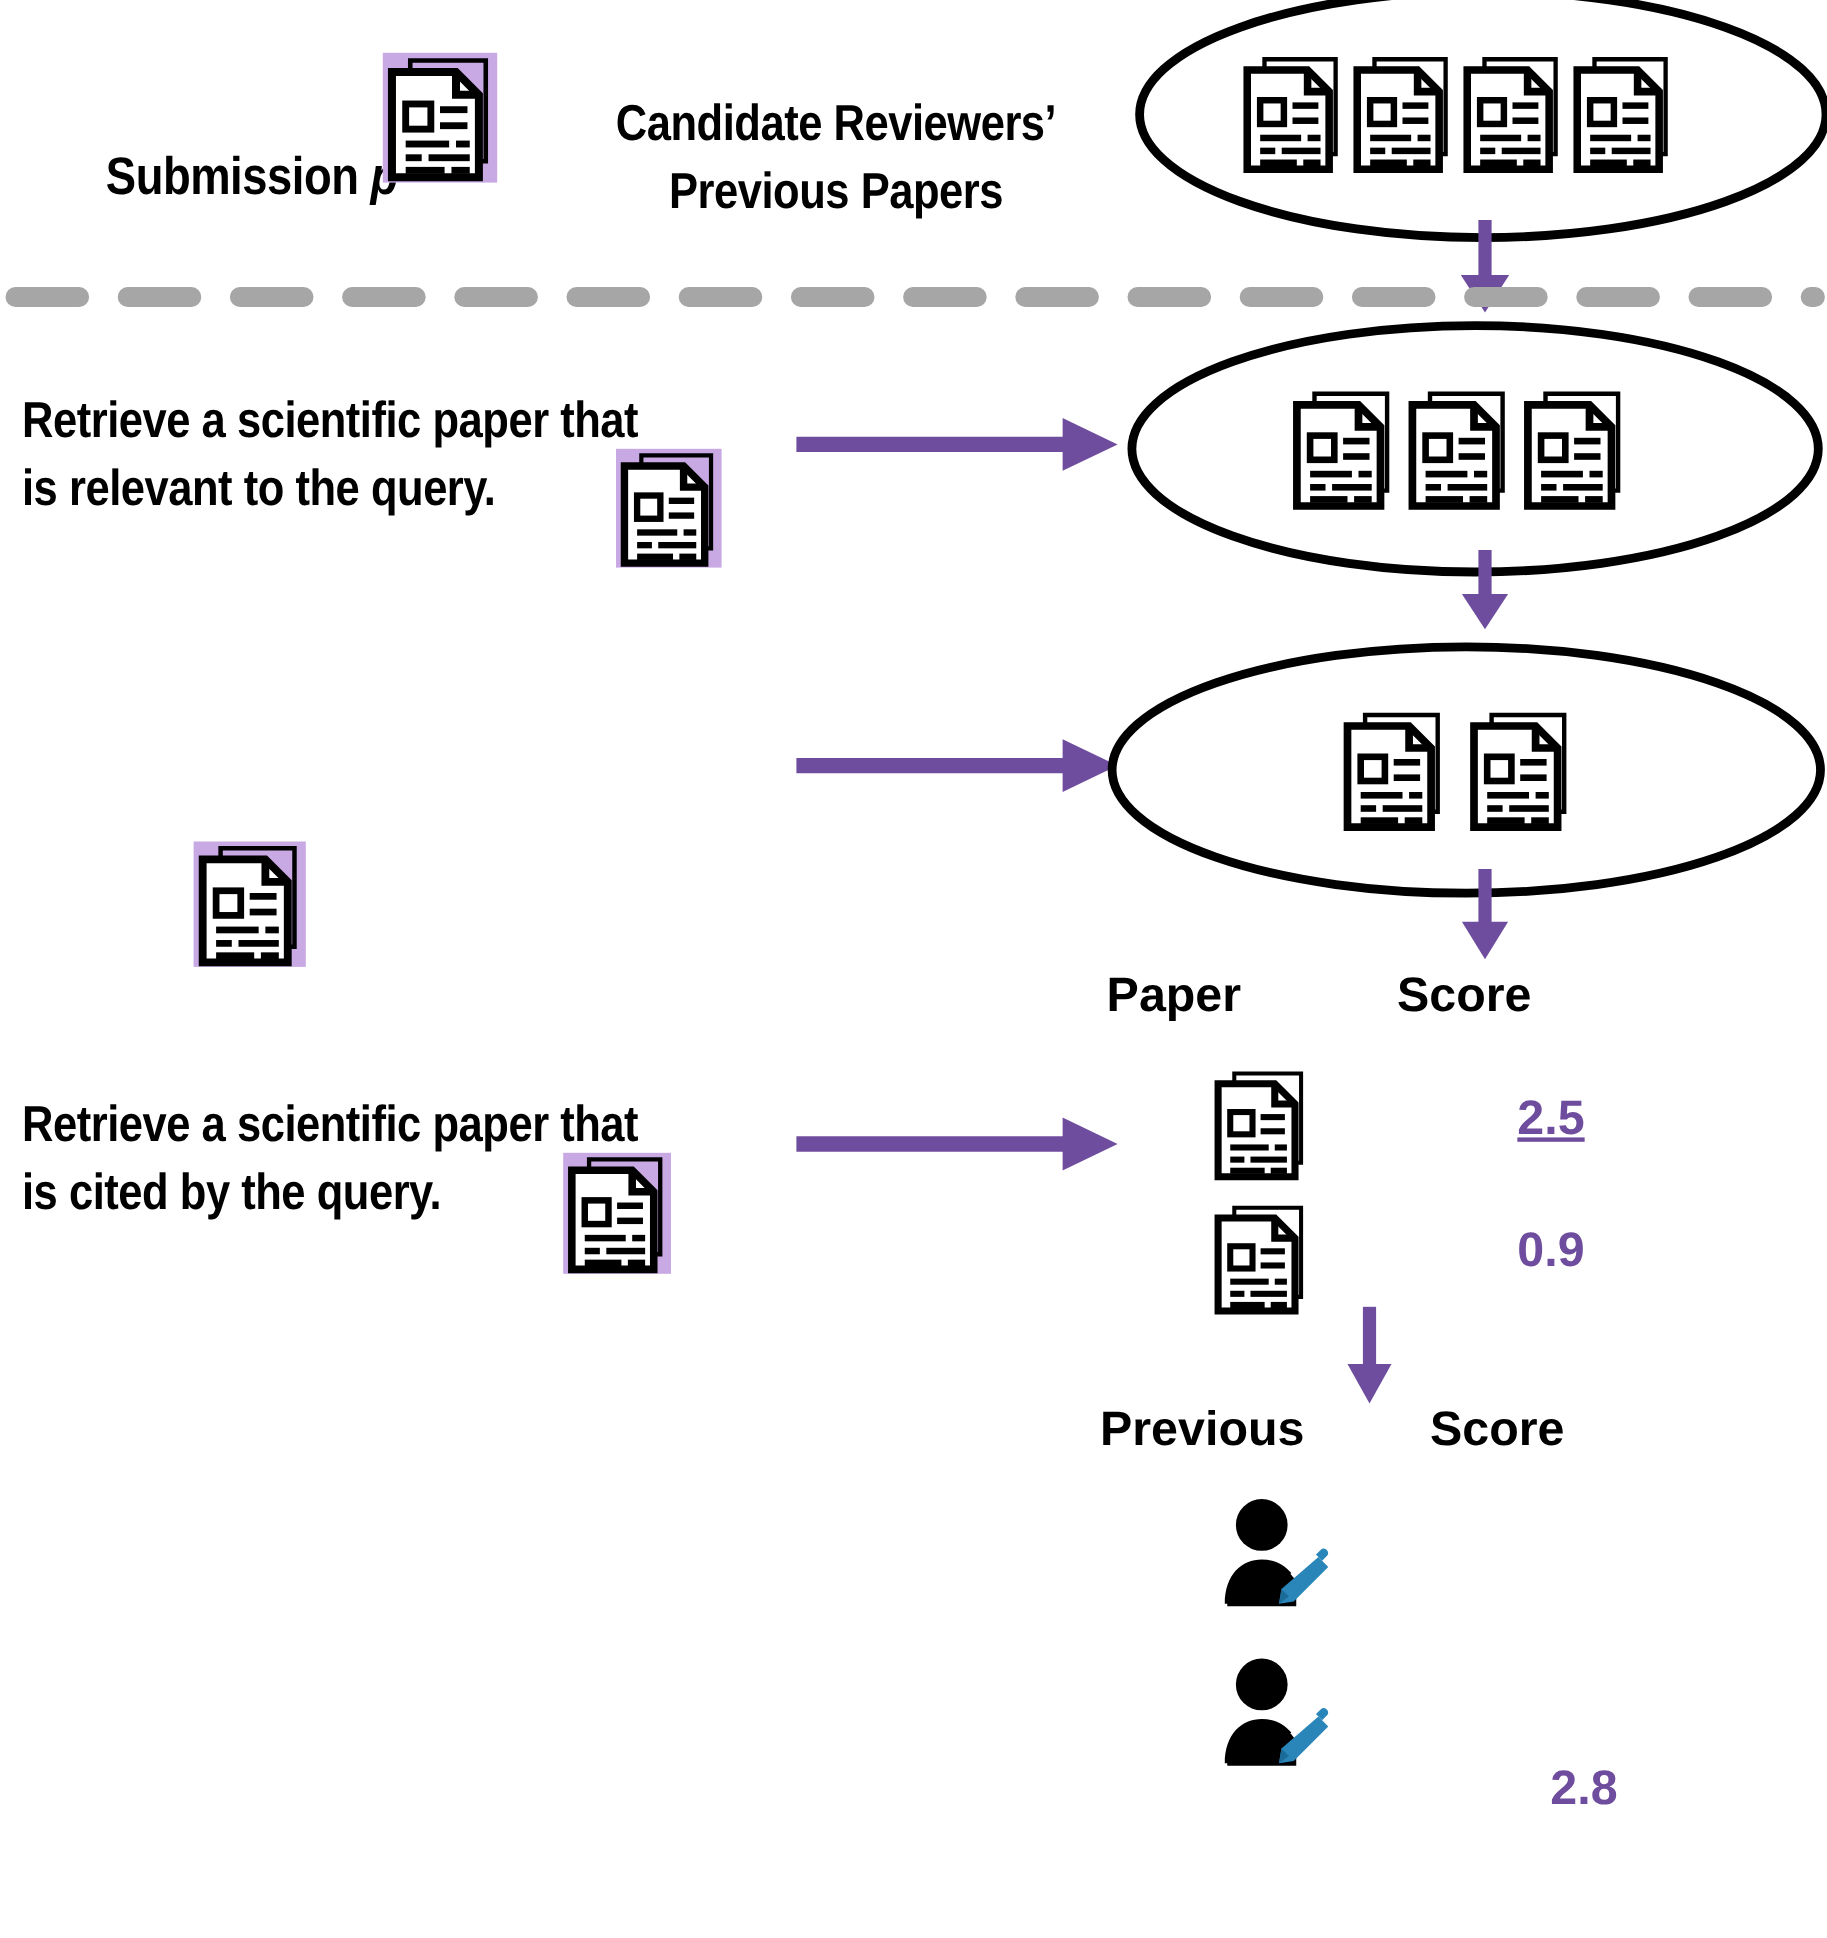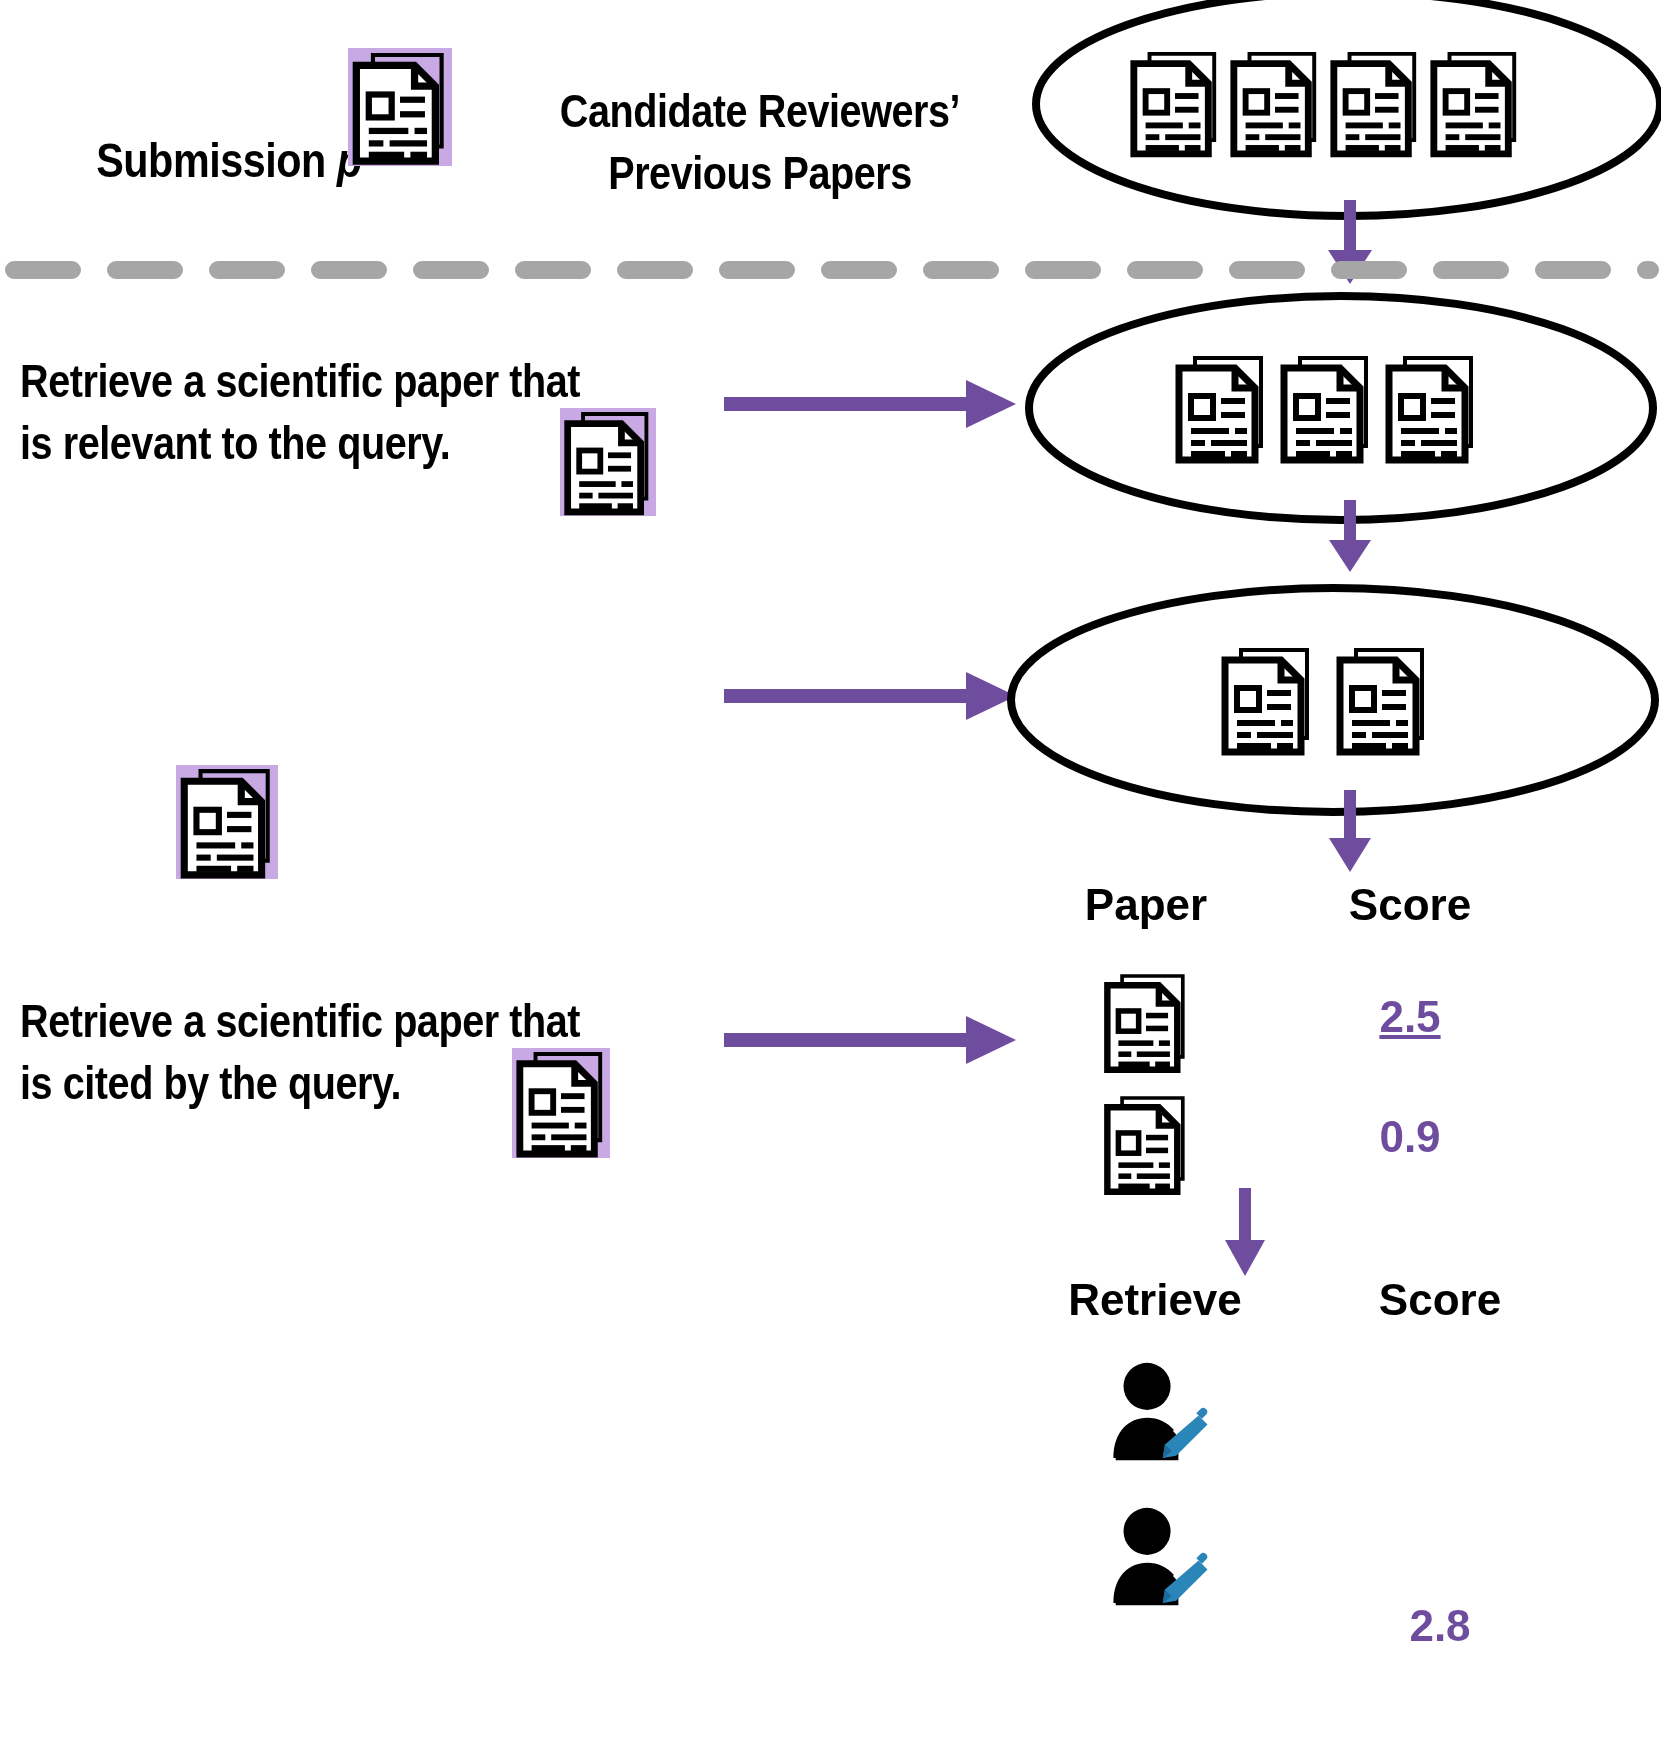--- a/index.html
+++ b/index.html
@@ -41,21 +41,20 @@
     transform: scaleX(0.86);
     transform-origin: center top;
     text-align: center;
     white-space: pre-wrap;
   }
   .col-header {
     font-family: "Liberation Sans", sans-serif;
     font-weight: bold;
     font-size: 44px;
     color: #000000;
-    text-align: center;
     white-space: nowrap;
   }
   .score-val {
     font-family: "Liberation Sans", sans-serif;
     font-weight: bold;
     font-size: 44px;
     color: #6F4D9E;
     text-align: center;
     white-space: nowrap;
   }
@@ -242,21 +241,21 @@
   <svg class="abs" style="left:724px; top:1008px; width:300px; height:64px;">
     <line x1="0" y1="32" x2="250" y2="32" stroke="#6F4D9E" stroke-width="14"></line>
     <polygon points="292,32 242,8 242,56" fill="#6F4D9E"></polygon>
   </svg>
 
   <svg class="abs" style="left:1205px; top:1188px; width:80px; height:96px;">
     <line x1="40" y1="0" x2="40" y2="56" stroke="#6F4D9E" stroke-width="12"></line>
     <polygon points="40,88 20,52 60,52" fill="#6F4D9E"></polygon>
   </svg>
 
-  <div class="abs col-header" style="left:1000px; top:1275px; width:310px;">Retrieve</div>
+  <div class="abs col-header" style="left:1000px; top:1275px; width:310px;">Previous</div>
   <div class="abs col-header" style="left:1300px; top:1275px; width:280px;">Score</div>
 
   <div class="abs" style="left:1100px; top:1355px; width:112px; height:112px;">
     <svg width="112" height="112" viewBox="0 0 100 100">
       <use href="#reviewer-icon-g"></use>
     </svg>
   </div>
 
   <div class="abs" style="left:1100px; top:1500px; width:112px; height:112px;">
     <svg width="112" height="112" viewBox="0 0 100 100">

